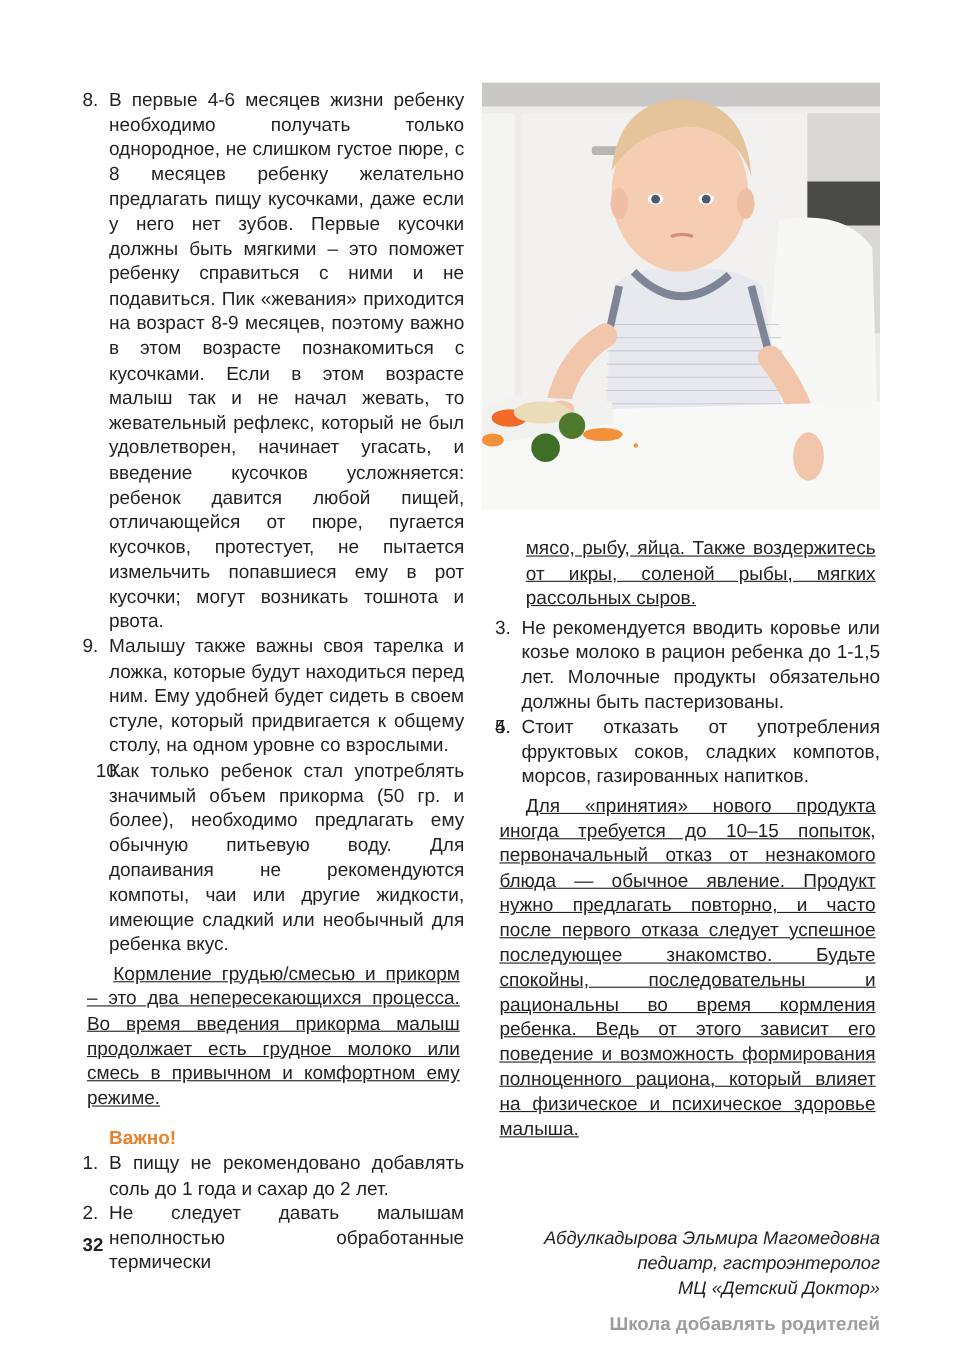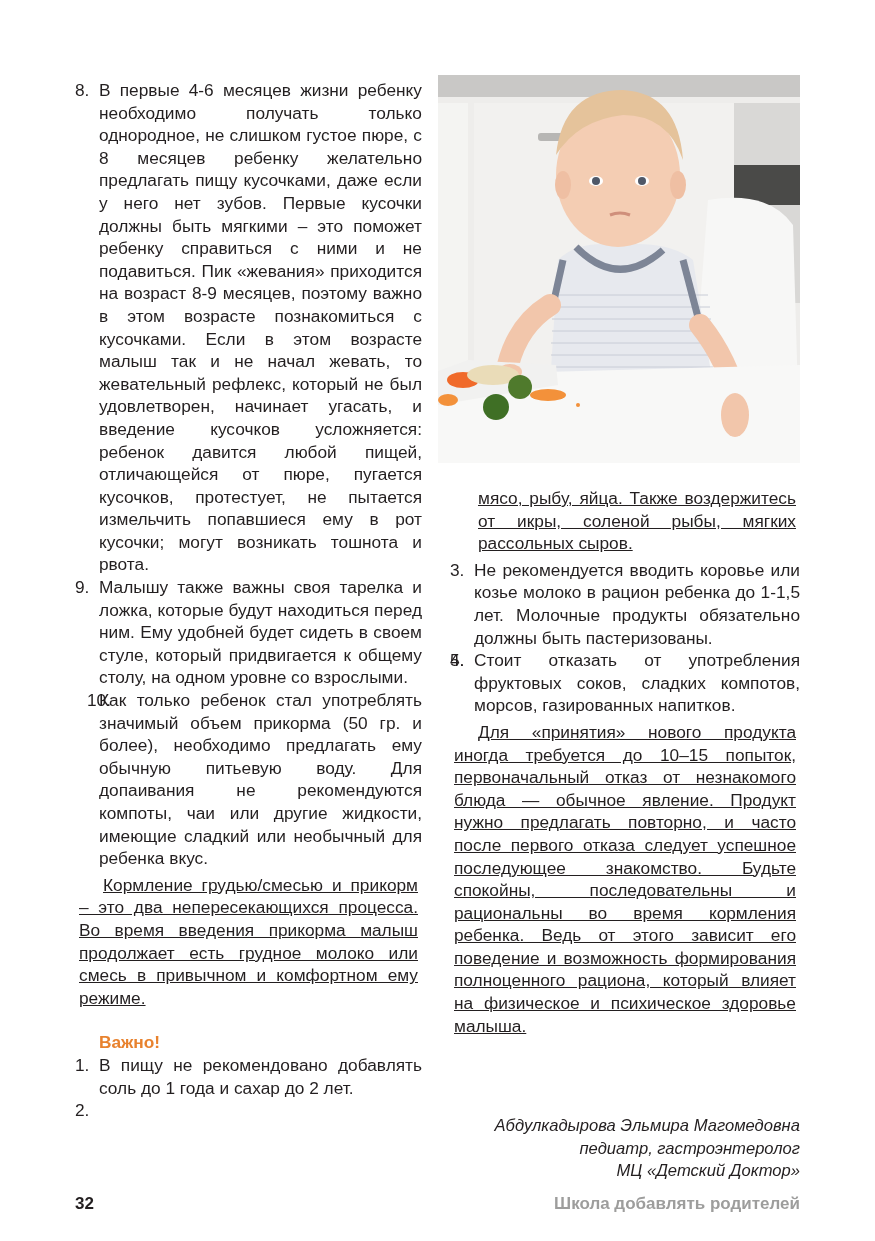--- a/index.html
+++ b/index.html
@@ -7,24 +7,24 @@
          font-family: "Liberation Sans", "DejaVu Sans", sans-serif; color: #231f20; }
   .col { position: absolute; font-size: 17.3px; line-height: 22.6px; text-align: justify; }
   .col-left { left: 75px; top: 79px; width: 347px; }
   .col-right { left: 450px; top: 483px; width: 350px; }
   ol.items { list-style: none; margin: 0; padding: 0; }
   ol.items li { position: relative; padding-left: 24px; }
   ol.items li .num { position: absolute; left: 0; top: 0; text-align: left; }
   ol.items li.two-digit .num { left: 0; margin-left: 12px; }
   p { margin: 4px; text-decoration: underline; }
   p.indent { text-indent: 24px; }
-  .important-label { color: #e8822e; font-weight: bold; margin-top: 22px; padding-left: 24px; }
+  .important-label { color: #e8822e; font-weight: bold; margin-top: 14px; padding-left: 24px; }
   .signature { position: absolute; right: 75px; top: 1095px; text-align: right; font-style: italic;
                font-size: 16.6px; line-height: 22.6px; color: #231f20; margin-top: 20px; }
-  .footer-page { position: absolute; left: 75px; top: 1194px; font-weight: bold; font-size: 17px; color: #231f20; }
+  .footer-page { position: absolute; left: 75px; top: 1122px; font-weight: bold; font-size: 17px; color: #231f20; }
   .footer-title { position: absolute; right: 75px; top: 1194px; font-weight: bold; font-size: 17px; color: #9d9d9c; }
   .photo { position: absolute; left: 438px; top: 75px; width: 362px; height: 388px; overflow: hidden;
            background: linear-gradient(180deg, #e6e6e4 0%, #f1f0ee 100%); }
   .photo svg { display: block; }
 </style>
 </head>
 <body>
 
 <div class="col col-left">
   <ol class="items">
@@ -43,20 +43,21 @@
   </ol>
   <p class="indent">Кормление грудью/смесью и прикорм – это два непересекающихся процесса. Во время введения прикорма малыш продолжает есть грудное молоко или смесь в привычном и комфортном ему режиме.</p>
   <div class="important-label">Важно!</div>
   <ol class="items">
     <li>
       <span class="num">1.</span>
       <span>В пищу не рекомендовано добавлять соль до 1 года и сахар до 2 лет.</span>
     </li>
     <li>
       <span class="num">2.</span>
+      <span>Не следует давать малышам неполностью обработанные термически</span>
     </li>
   </ol>
 </div>
 
 <div class="photo">
   <svg width="362" height="388" viewBox="0 0 362 388" xmlns="http://www.w3.org/2000/svg">
     <rect x="0" y="0" width="362" height="22" fill="#c9c8c6"></rect>
     <rect x="0" y="22" width="362" height="366" fill="#eeedeb"></rect>
     <rect x="0" y="28" width="30" height="300" fill="#f4f4f2"></rect>
     <rect x="36" y="28" width="260" height="300" fill="#f2f1ef"></rect>

